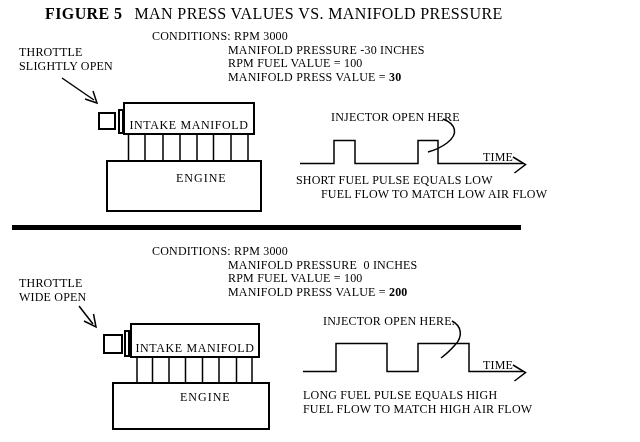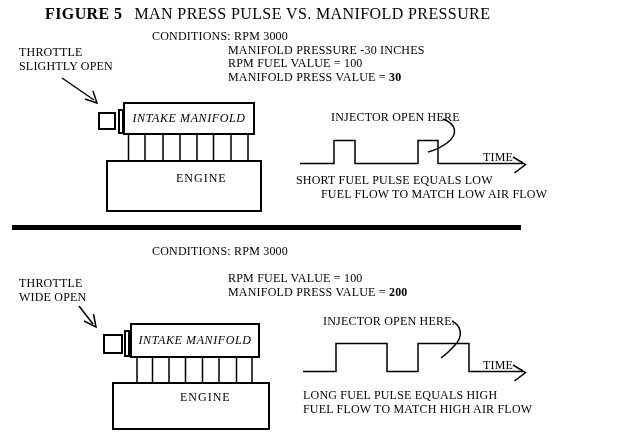--- a/index.html
+++ b/index.html
@@ -26,21 +26,21 @@
     position:absolute; left:45px; top:5px;
     font-size:16px; letter-spacing:0.4px; white-space:pre; z-index:2;
   }
   .title .gap { display:inline-block; width:12px; }
   .box {
     position:absolute;
     border:2px solid #000;
     background:#fff;
     z-index:1;
   }
-  .box.center { display:flex; align-items:center; justify-content:center;font-style:italic; }
+  .box.center { display:flex; align-items:flex-end; justify-content:center; }
   .box-label { font-size:12px; letter-spacing:0.6px; white-space:pre; }
   .engine-label { position:absolute; font-size:12px; letter-spacing:1px; white-space:pre; }
   .divider { position:absolute; left:12px; top:225px; width:509px; height:5px; background:#000; z-index:1; }
 </style>
 </head>
 <body>
 
 <svg class="lines" width="640" height="442" viewBox="0 0 640 442">
   <g stroke="#000" stroke-width="1.5" fill="none">
 
@@ -56,21 +56,21 @@
     <path d="M84,321 L96,327 L93.5,314"></path>
     <path d="M104,343.5 H122"></path>
     <circle cx="112.5" cy="343.5" r="2.5" fill="#fff" stroke-width="1.2"></circle>
     <path d="M137,358 V382 M152.5,358 V382 M169,358 V382 M185.5,358 V382 M202.5,358 V382 M219,358 V382 M236.5,358 V382 M252,358 V382"></path>
     <path d="M303,371.5 H336 V343.5 H387 V371.5 H418 V343.5 H469 V371.5 H523"></path>
     <path d="M513,365 L525.5,372.5 L514.5,381"></path>
     <path d="M452,321 C462,326 463,337 455,345 C450,350.5 446,354.5 441,358"></path>
   </g>
 </svg>
 
-<div class="title"><span class="bold">FIGURE 5</span><span class="gap"></span><span>MAN PRESS PULSE VS. MANIFOLD PRESSURE</span></div>
+<div class="title"><span class="bold">FIGURE 5</span><span class="gap"></span><span>MAN PRESS VALUES VS. MANIFOLD PRESSURE</span></div>
 
 <div class="layer">
 
   <div class="txt" style="left:152px; top:30px;">CONDITIONS: RPM 3000</div>
   <div class="txt" style="left:228px; top:43.5px;">MANIFOLD PRESSURE -30 INCHES</div>
   <div class="txt" style="left:228px; top:57px;">RPM FUEL VALUE = 100</div>
   <div class="txt" style="left:228px; top:70.5px;"><span>MANIFOLD PRESS VALUE = </span><span class="bold">30</span></div>
 
   <div class="txt" style="left:19px; top:46px;">THROTTLE</div>
   <div class="txt" style="left:19px; top:59.5px;">SLIGHTLY OPEN</div>
@@ -88,20 +88,21 @@
   <div class="txt" style="left:483px; top:151px;">TIME</div>
   <div class="txt" style="left:296px; top:174px;">SHORT FUEL PULSE EQUALS LOW</div>
   <div class="txt" style="left:308px; top:187.5px;margin-left:13px;">FUEL FLOW TO MATCH LOW AIR FLOW</div>
 </div>
 
 <div class="divider"></div>
 
 <div class="layer">
 
   <div class="txt" style="left:152px; top:245px;">CONDITIONS: RPM 3000</div>
+  <div class="txt" style="left:228px; top:258.5px;">MANIFOLD PRESSURE  0 INCHES</div>
   <div class="txt" style="left:228px; top:272px;">RPM FUEL VALUE = 100</div>
   <div class="txt" style="left:228px; top:285.5px;"><span>MANIFOLD PRESS VALUE = </span><span class="bold">200</span></div>
 
   <div class="txt" style="left:19px; top:277px;">THROTTLE</div>
   <div class="txt" style="left:19px; top:290.5px;">WIDE OPEN</div>
 
   <div class="box" style="left:103px; top:334px; width:20px; height:19.5px;"></div>
   <div class="box" style="left:123.5px; top:330px; width:6px; height:26.5px;"></div>
   <div class="box center" style="left:130px; top:323px; width:130px; height:35px;">
     <span class="box-label">INTAKE MANIFOLD</span>

